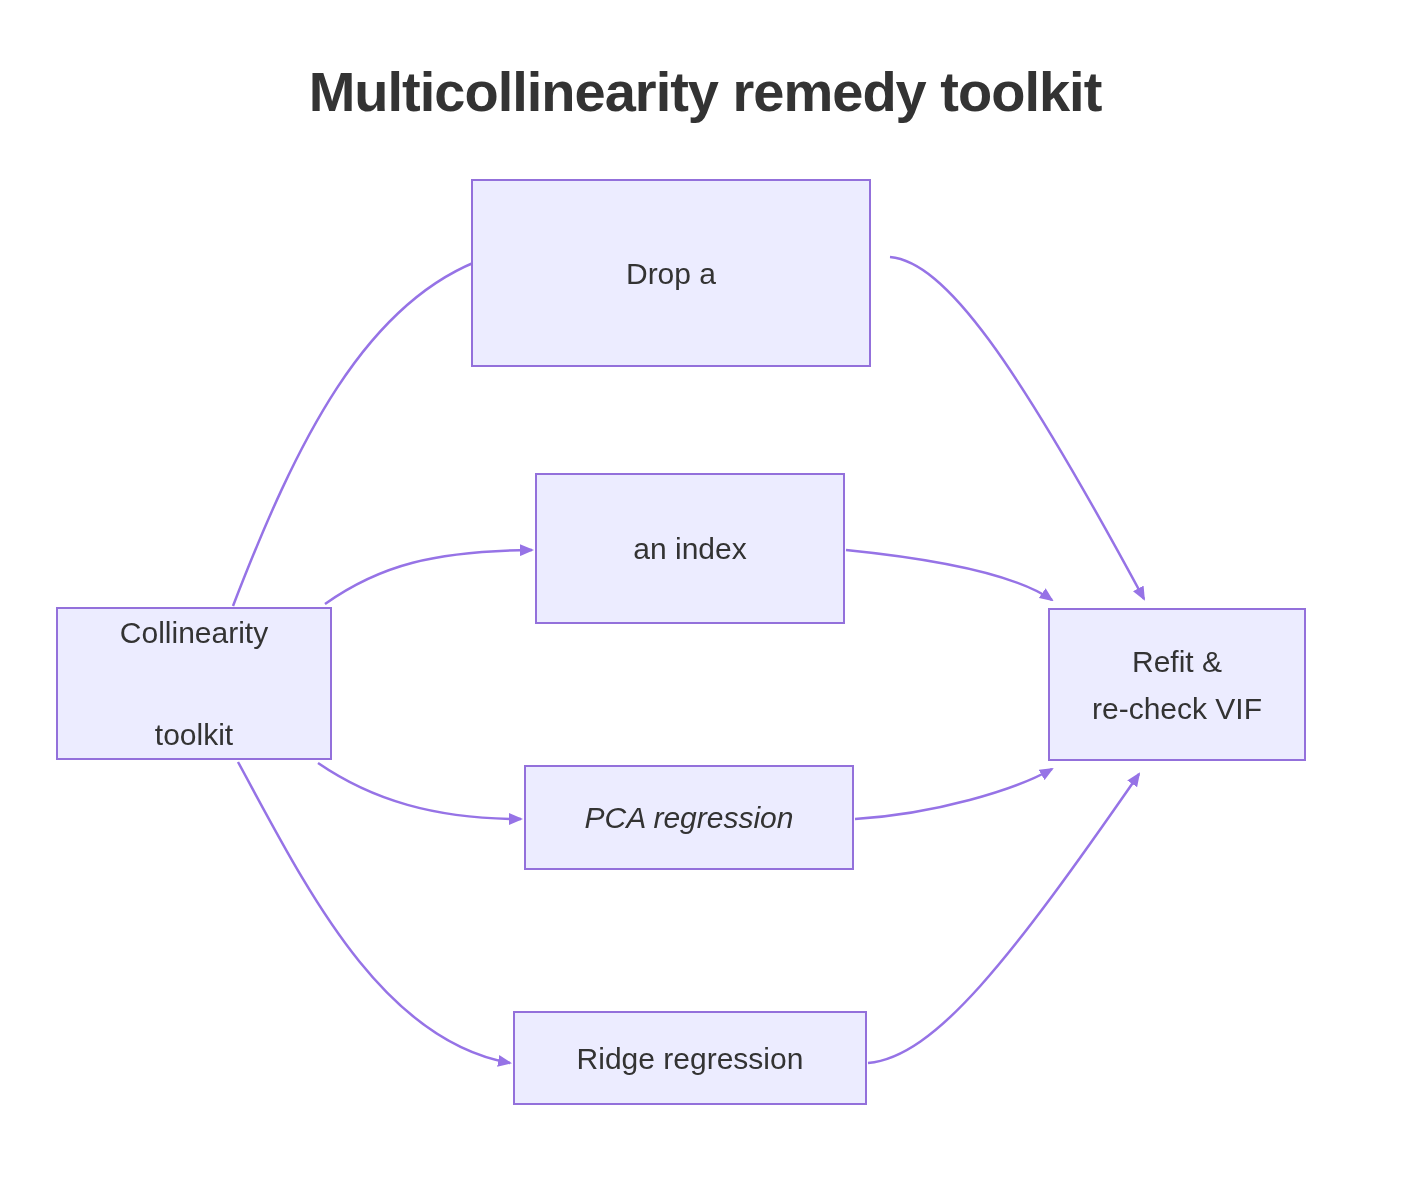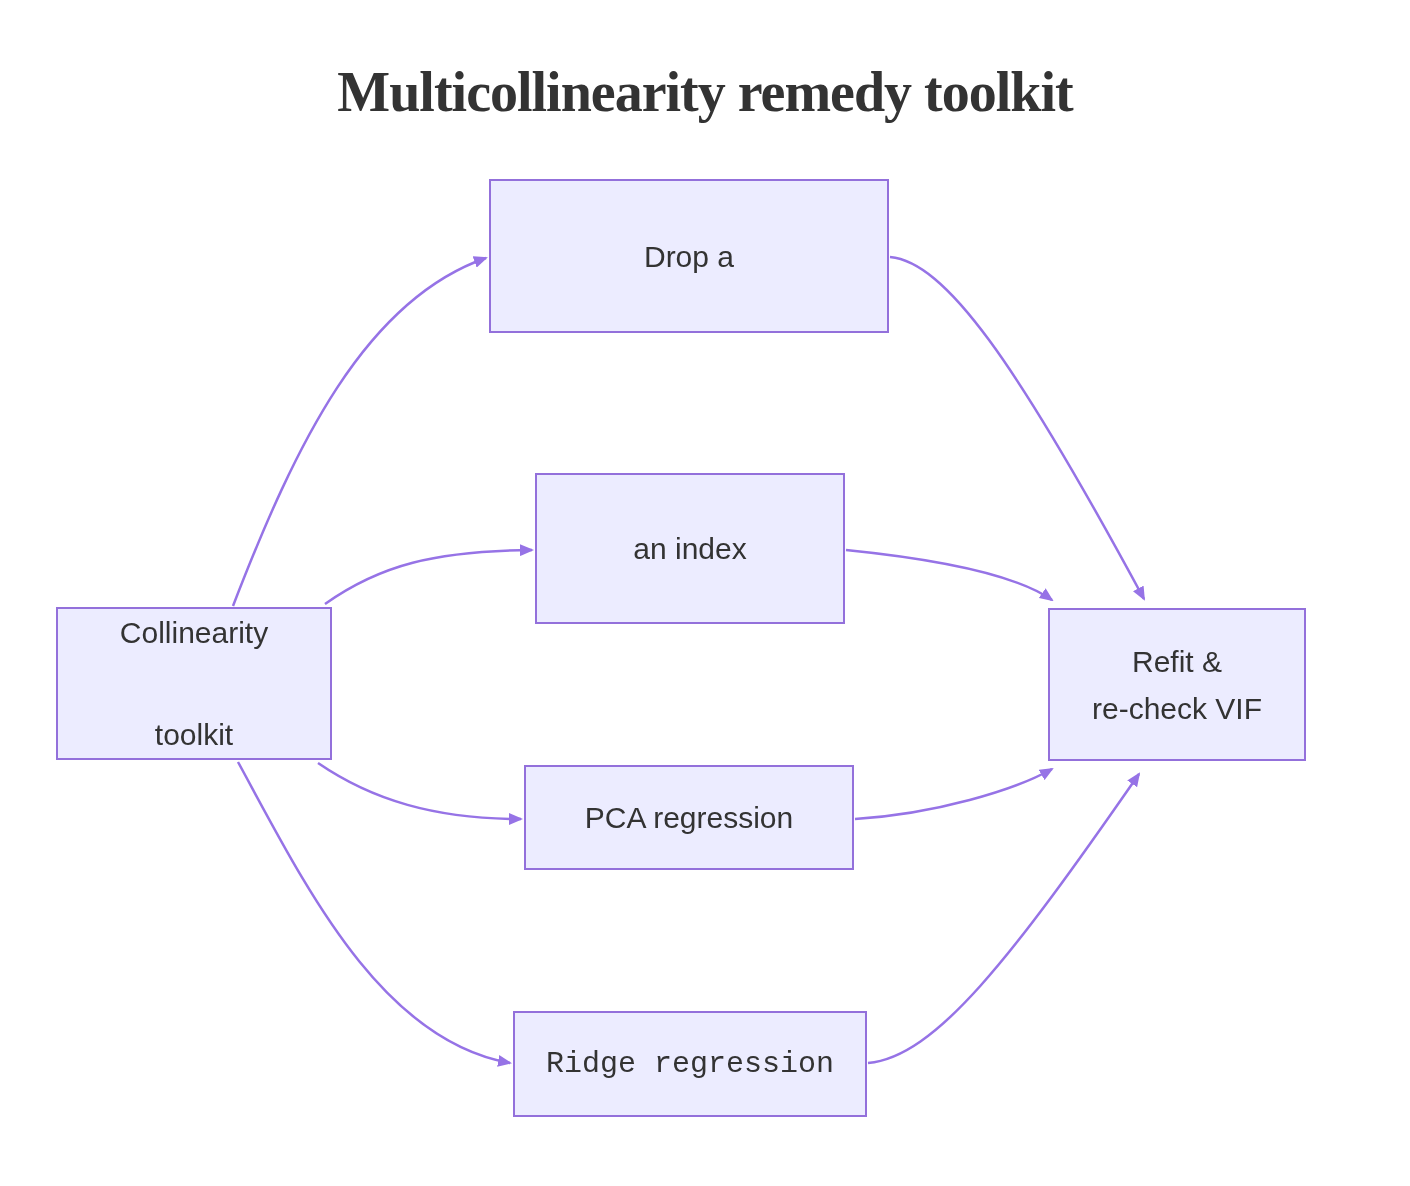--- a/index.html
+++ b/index.html
@@ -19,21 +19,20 @@
     left: 0;
     right: 0;
     top: 60px;
     margin: 0;
     text-align: center;
     font-size: 56px;
     line-height: 64px;
     font-weight: 700;
     letter-spacing: -1px;
     color: var(--title, #333333);
-    font-family: Liberation Serif, serif;
   }
   .edges-layer {
     position: absolute;
     left: 0;
     top: 0;
     width: 1410px;
     height: 1186px;
   }
   .edges-layer path.edge {
     fill: none;
@@ -48,26 +47,26 @@
     color: var(--text, #333333);
     font-size: 30px;
     line-height: 47px;
     display: flex;
     flex-direction: column;
     align-items: center;
     justify-content: center;
     text-align: center;
   }
   .node span { display: block; }
-  .node-drop    { left: 489px;  top: 179px;  width: 400px; height: 154px; }
+  .node-drop    { left: 471px;  top: 179px;  width: 400px; height: 188px; }
   .node-combine { left: 535px;  top: 473px;  width: 310px; height: 151px; }
   .node-start   { left: 56px;   top: 607px;  width: 276px; height: 153px; justify-content: space-between; }
-  .node-pca     { left: 524px;  top: 765px;  width: 330px; height: 105px; }
+  .node-pca     { left: 524px;  top: 765px;  width: 330px; height: 105px; font-style: italic; }
   .node-refit   { left: 1048px; top: 608px;  width: 258px; height: 153px; }
-  .node-ridge   { left: 513px;  top: 1011px; width: 354px; height: 106px; font-family: Liberation Mono, monospace; }
+  .node-ridge   { left: 513px;  top: 1011px; width: 354px; height: 94px; }
 </style>
 </head>
 <body>
 
 <div class="canvas">
 
   <h1 class="diagram-title">Multicollinearity remedy toolkit</h1>
 
   <svg class="edges-layer" width="1410" height="1186" viewBox="0 0 1410 1186" xmlns="http://www.w3.org/2000/svg">
     <defs>

